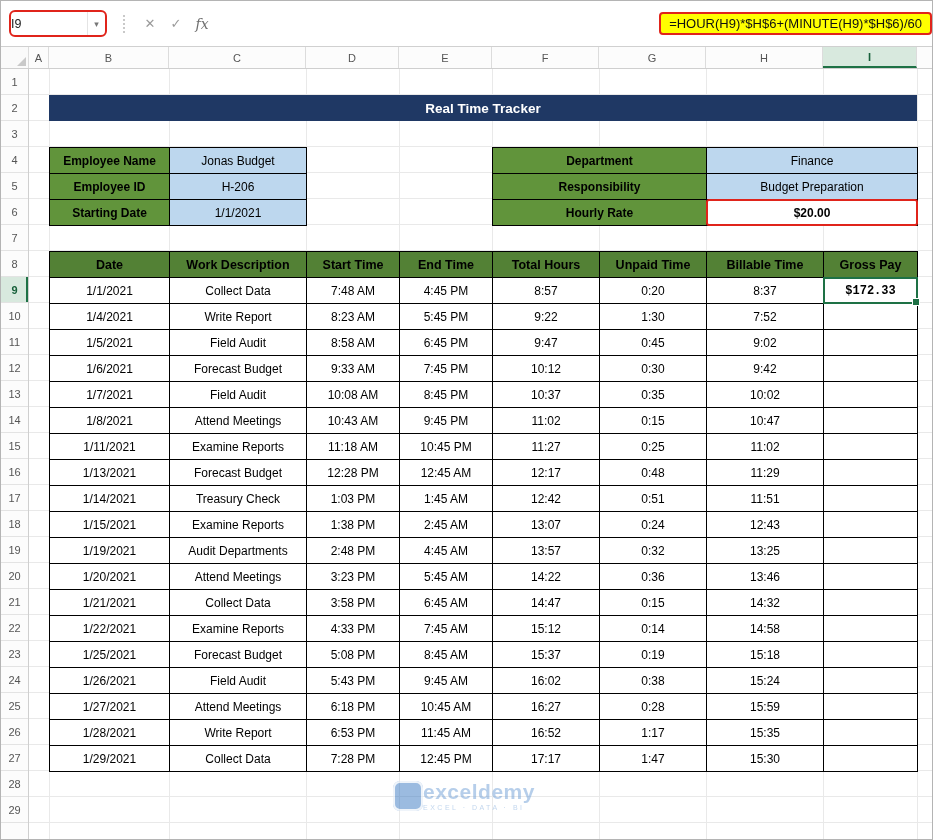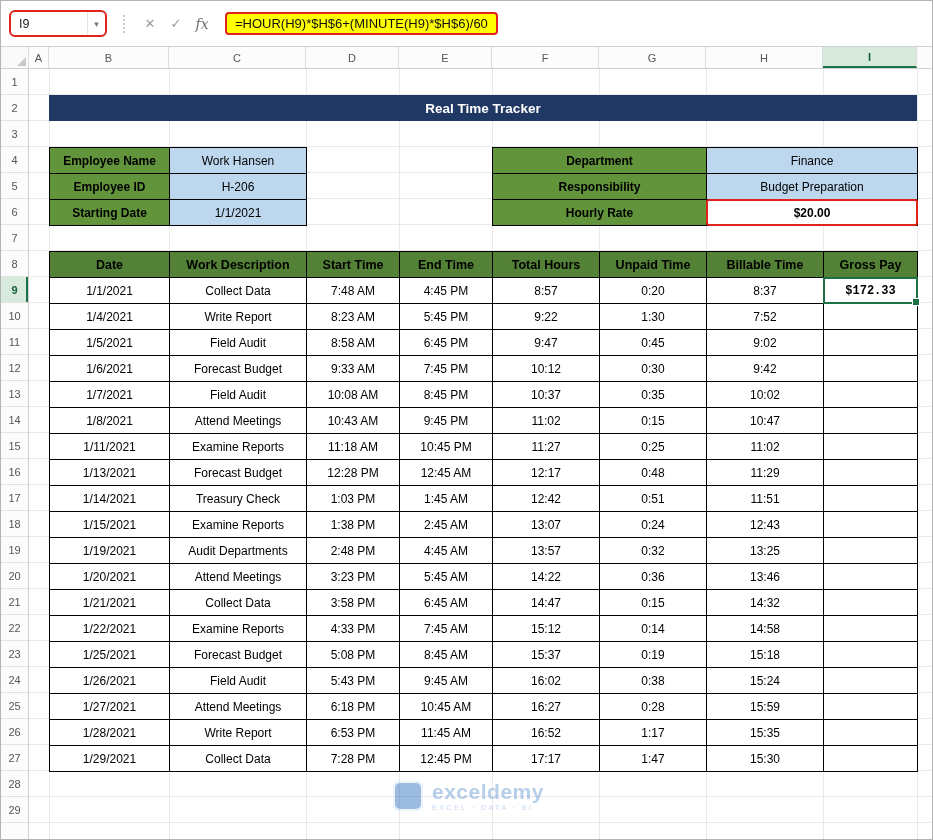--- a/index.html
+++ b/index.html
@@ -2,26 +2,26 @@
 <html style="--title-bg: #1f3864; --header-green: #538135; --label-green: #61943b; --light-blue: #bdd7ee; --selection-green: #1e7145; --annotation-red: #e0241b; --highlight-yellow: #ffff00;"><head>
 <meta charset="utf-8">
 <style>
   * { margin:0; padding:0; box-sizing:border-box; }
   html,body { background:#fff; font-family:"Liberation Sans", sans-serif; }
   .stage { width:933px; height:840px; border:1px solid #b4b4b4; background:#fff; position:relative; overflow:hidden; }
 
   
   .toolbar { height:46px; display:flex; align-items:center; border-bottom:1px solid #d0d0d0; background:#fff; padding-left:8px; }
   .name-box { width:98px; height:27px; border:2px solid var(--annotation-red,#e0241b); border-radius:6px; display:flex; align-items:center; background:#fff; }
-  .nb-text { flex:1; padding-left:8px; font-size:12.5px; color:#222; }
+  .nb-text { flex:1; font-size:12.5px; color:#222; }
   .nb-dd { width:18px; align-self:stretch; border-left:1px solid #e4e4e4; color:#777; font-size:9px; display:flex; align-items:center; justify-content:center; }
   .grip { border-left:2px dotted #c9c9c9; height:18px; margin:0 12px 0 16px; }
   .fbtn { width:26px; text-align:center; color:#9a9a9a; font-size:13px; cursor:default; }
   .fbtn.fx { font-family:"DejaVu Serif", serif; font-style:italic; color:#6e6e6e; font-size:14px; }
-  .formula-area { flex:1; display:flex; align-items:center; margin-left:10px; height:100%; }
+  .formula-area { flex:1; display:flex; align-items:center; margin-left:10px; height:100%;justify-content:flex-end; }
   .formula-pill { background:var(--highlight-yellow,#ffff00); border:2px solid var(--annotation-red,#e0241b); border-radius:4px; padding:2px 8px; font-size:13px; color:#111; white-space:nowrap; }
 
   
   .colhead-row { height:22px; display:flex; border-bottom:1px solid #cfcfcf; background:#fcfcfc; font-size:11px; color:#555; }
   .ch { border-right:1px solid #dcdcdc; display:flex; align-items:center; justify-content:center; height:100%; }
   .ch.corner { width:28px; background:#fafafa; position:relative; }
   .ch.corner::after { content:""; position:absolute; right:2px; bottom:2px; border-left:9px solid transparent; border-bottom:9px solid #c9c9c9; }
   .w-a{width:20px}.w-b{width:120px}.w-c{width:137px}.w-d{width:93px}.w-e{width:93px}
   .w-f{width:107px}.w-g{width:107px}.w-h{width:117px}.w-i{width:94px}
   .ch.fill { flex:1; border-right:none; }
@@ -57,21 +57,21 @@
 
   
   .block-table { left:48px; top:182px; }
   .main-table th { background:var(--header-green,#538135); color:#000000; font-weight:bold; font-size:12.5px; border:1px solid #000; height:26px; }
   .main-table td { border:1px solid #000; background:#fff; height:26px; text-align:center; vertical-align:middle; font-size:12px; color:#000; }
   td.active-cell { font-weight:bold; position:relative;font-family:Liberation Mono, monospace; }
   td.active-cell::after { content:""; position:absolute; inset:-1px; border:2px solid var(--selection-green,#1e7145); pointer-events:none; }
   td.active-cell::before { content:""; position:absolute; right:-3px; bottom:-3px; width:6px; height:6px; background:var(--selection-green,#1e7145); border:1px solid #fff; z-index:1; }
 
   
-  .watermark { left:392px; top:712px; display:flex; align-items:center; gap:9px; opacity:.5; z-index:4; pointer-events:none; }
+  .watermark { left:392px; top:712px; display:flex; align-items:center; opacity:.5; z-index:4; pointer-events:none; }
   .wm-logo { width:30px; height:30px; border-radius:7px; background:#3a79c3; box-shadow:inset 0 0 0 2px rgba(255,255,255,.85); }
   .wm-name { font-size:21px; font-weight:bold; color:#6f9fd6; letter-spacing:.5px; line-height:1; }
   .wm-tag { font-size:7px; color:#85aedd; letter-spacing:2.5px; margin-top:2px; }
 </style>
 </head>
 <body>
 
 <div class="stage">
 
   <div class="toolbar">
@@ -138,21 +138,21 @@
     <div class="abs block-title">Real Time Tracker</div>
 
     <table class="abs info-table block-emp">
       <colgroup>
           <col style="width:120px">
           <col style="width:137px">
         </colgroup>
       <tbody>
         <tr>
           <td class="lab">Employee Name</td>
-          <td class="val">Work Hansen</td>
+          <td class="val">Jonas Budget</td>
         </tr>
         <tr>
           <td class="lab">Employee ID</td>
           <td class="val">H-206</td>
         </tr>
         <tr>
           <td class="lab">Starting Date</td>
           <td class="val">1/1/2021</td>
         </tr>
       </tbody>

